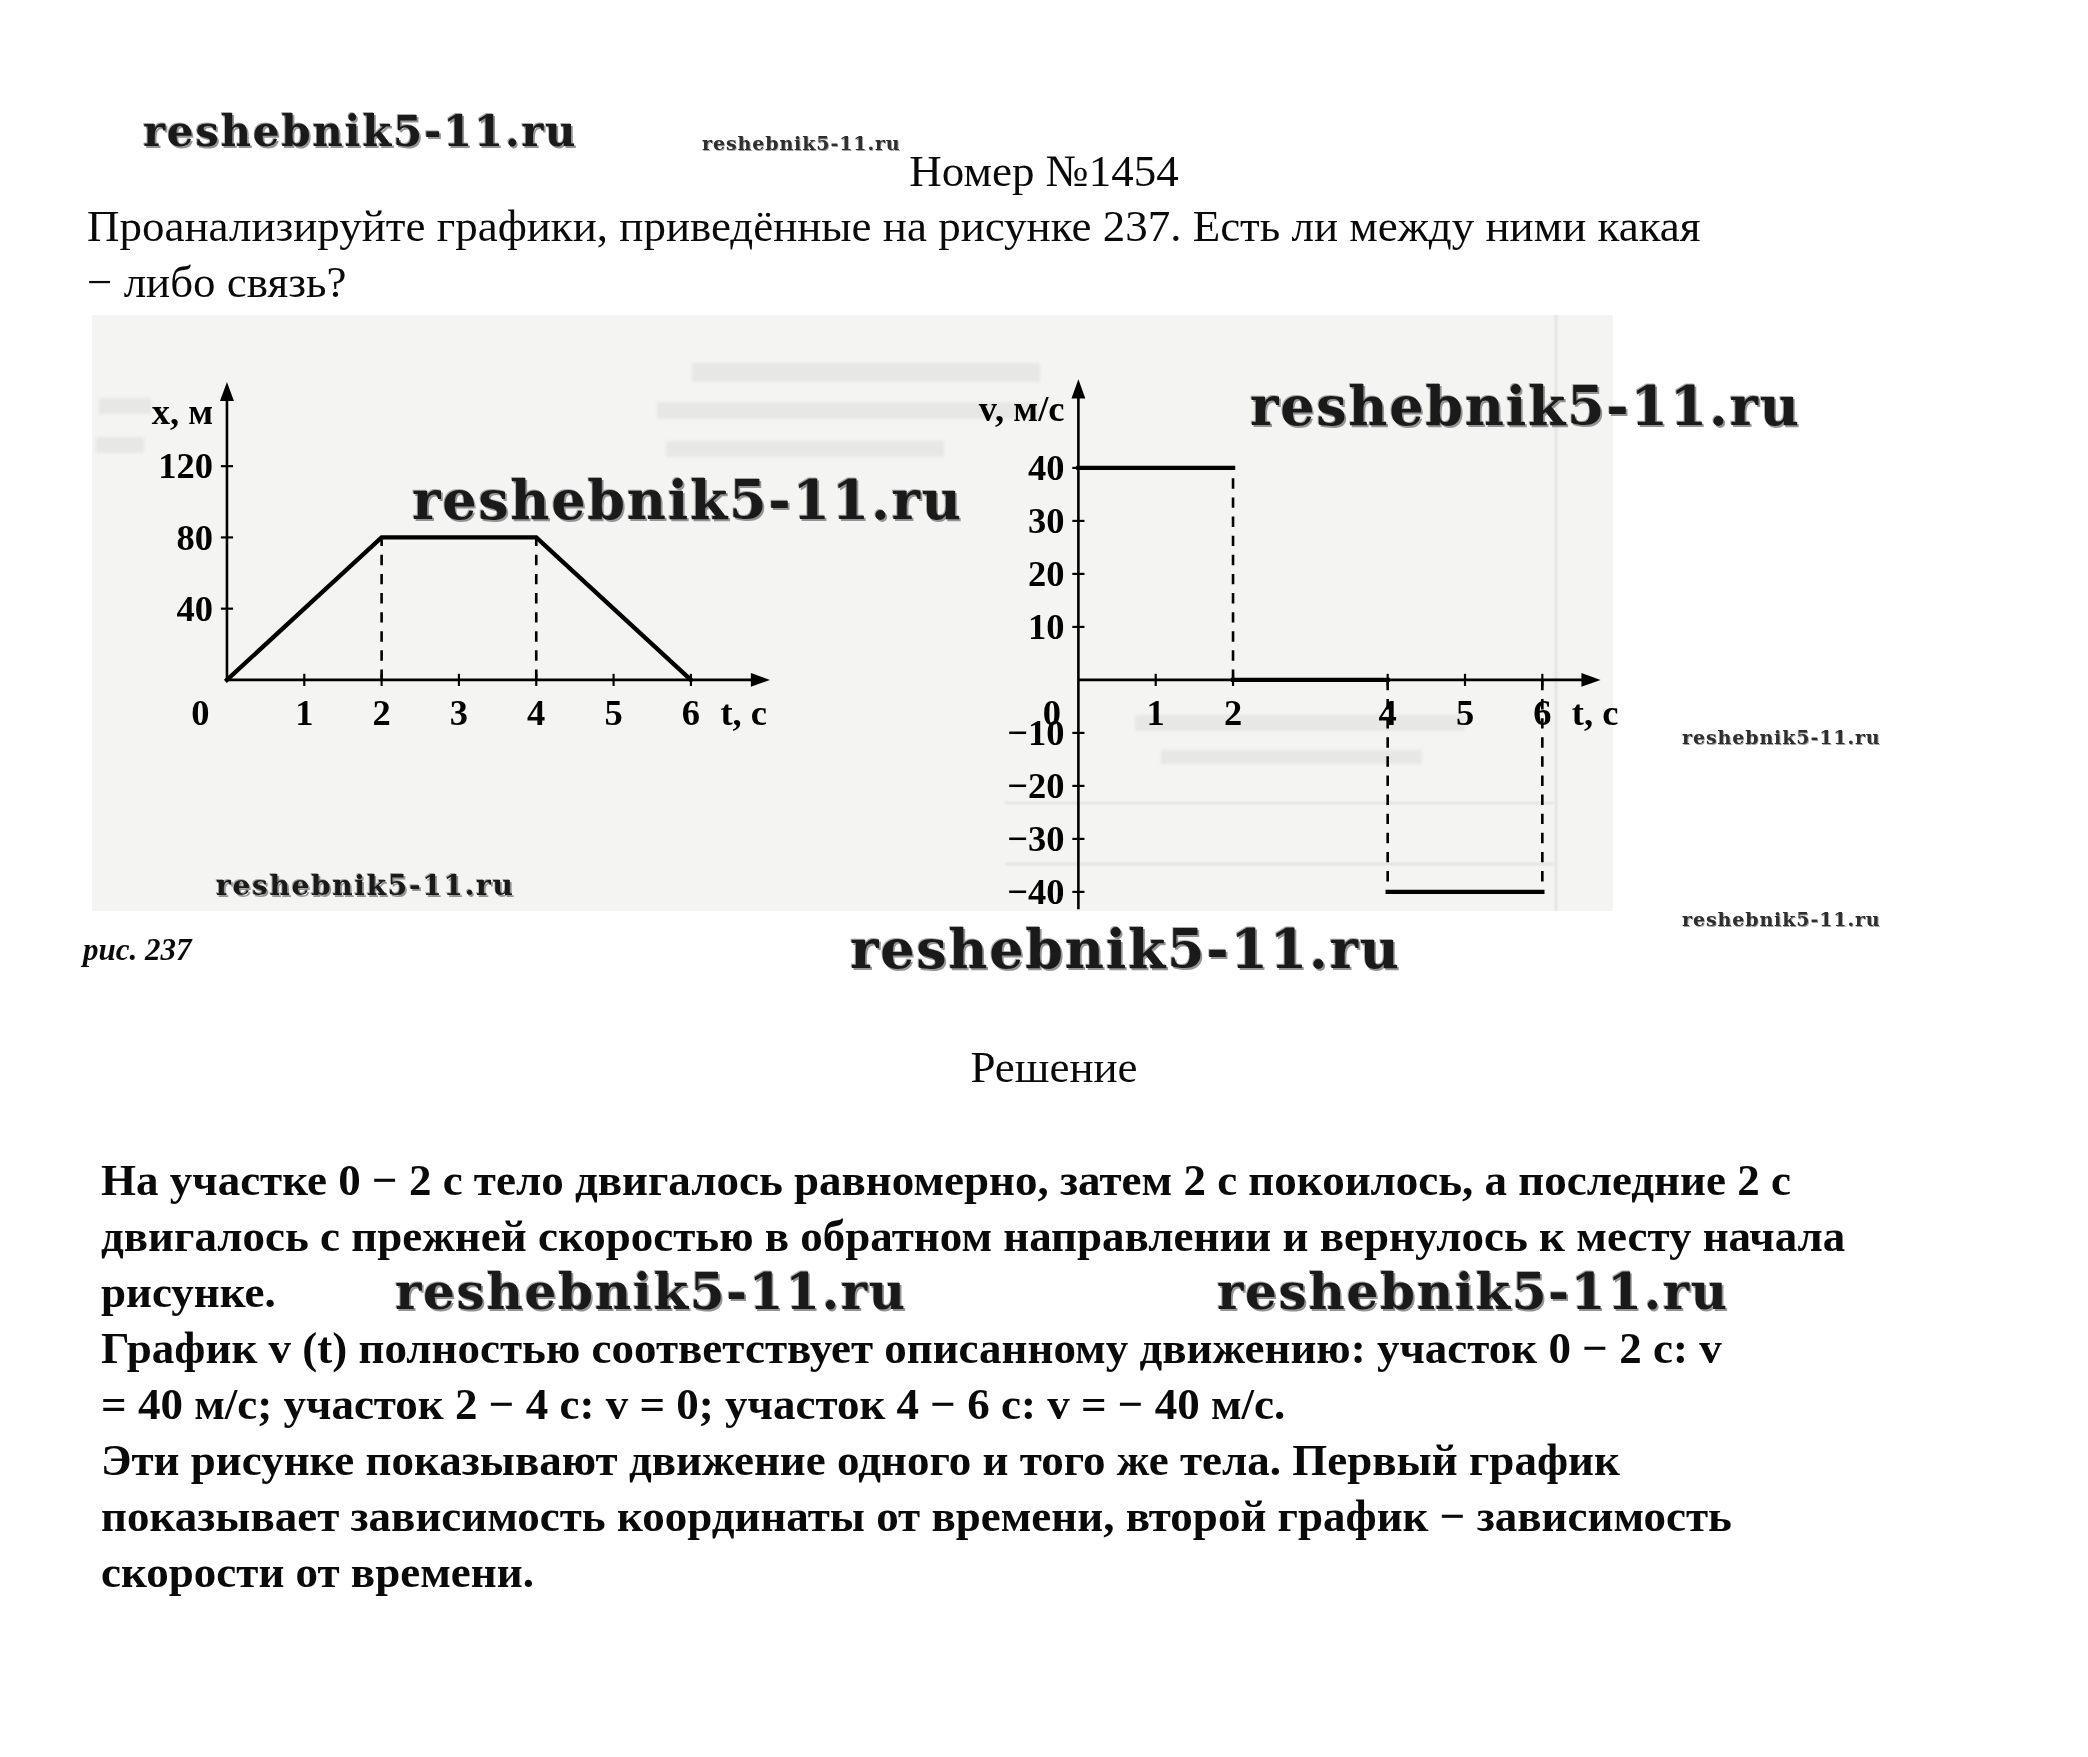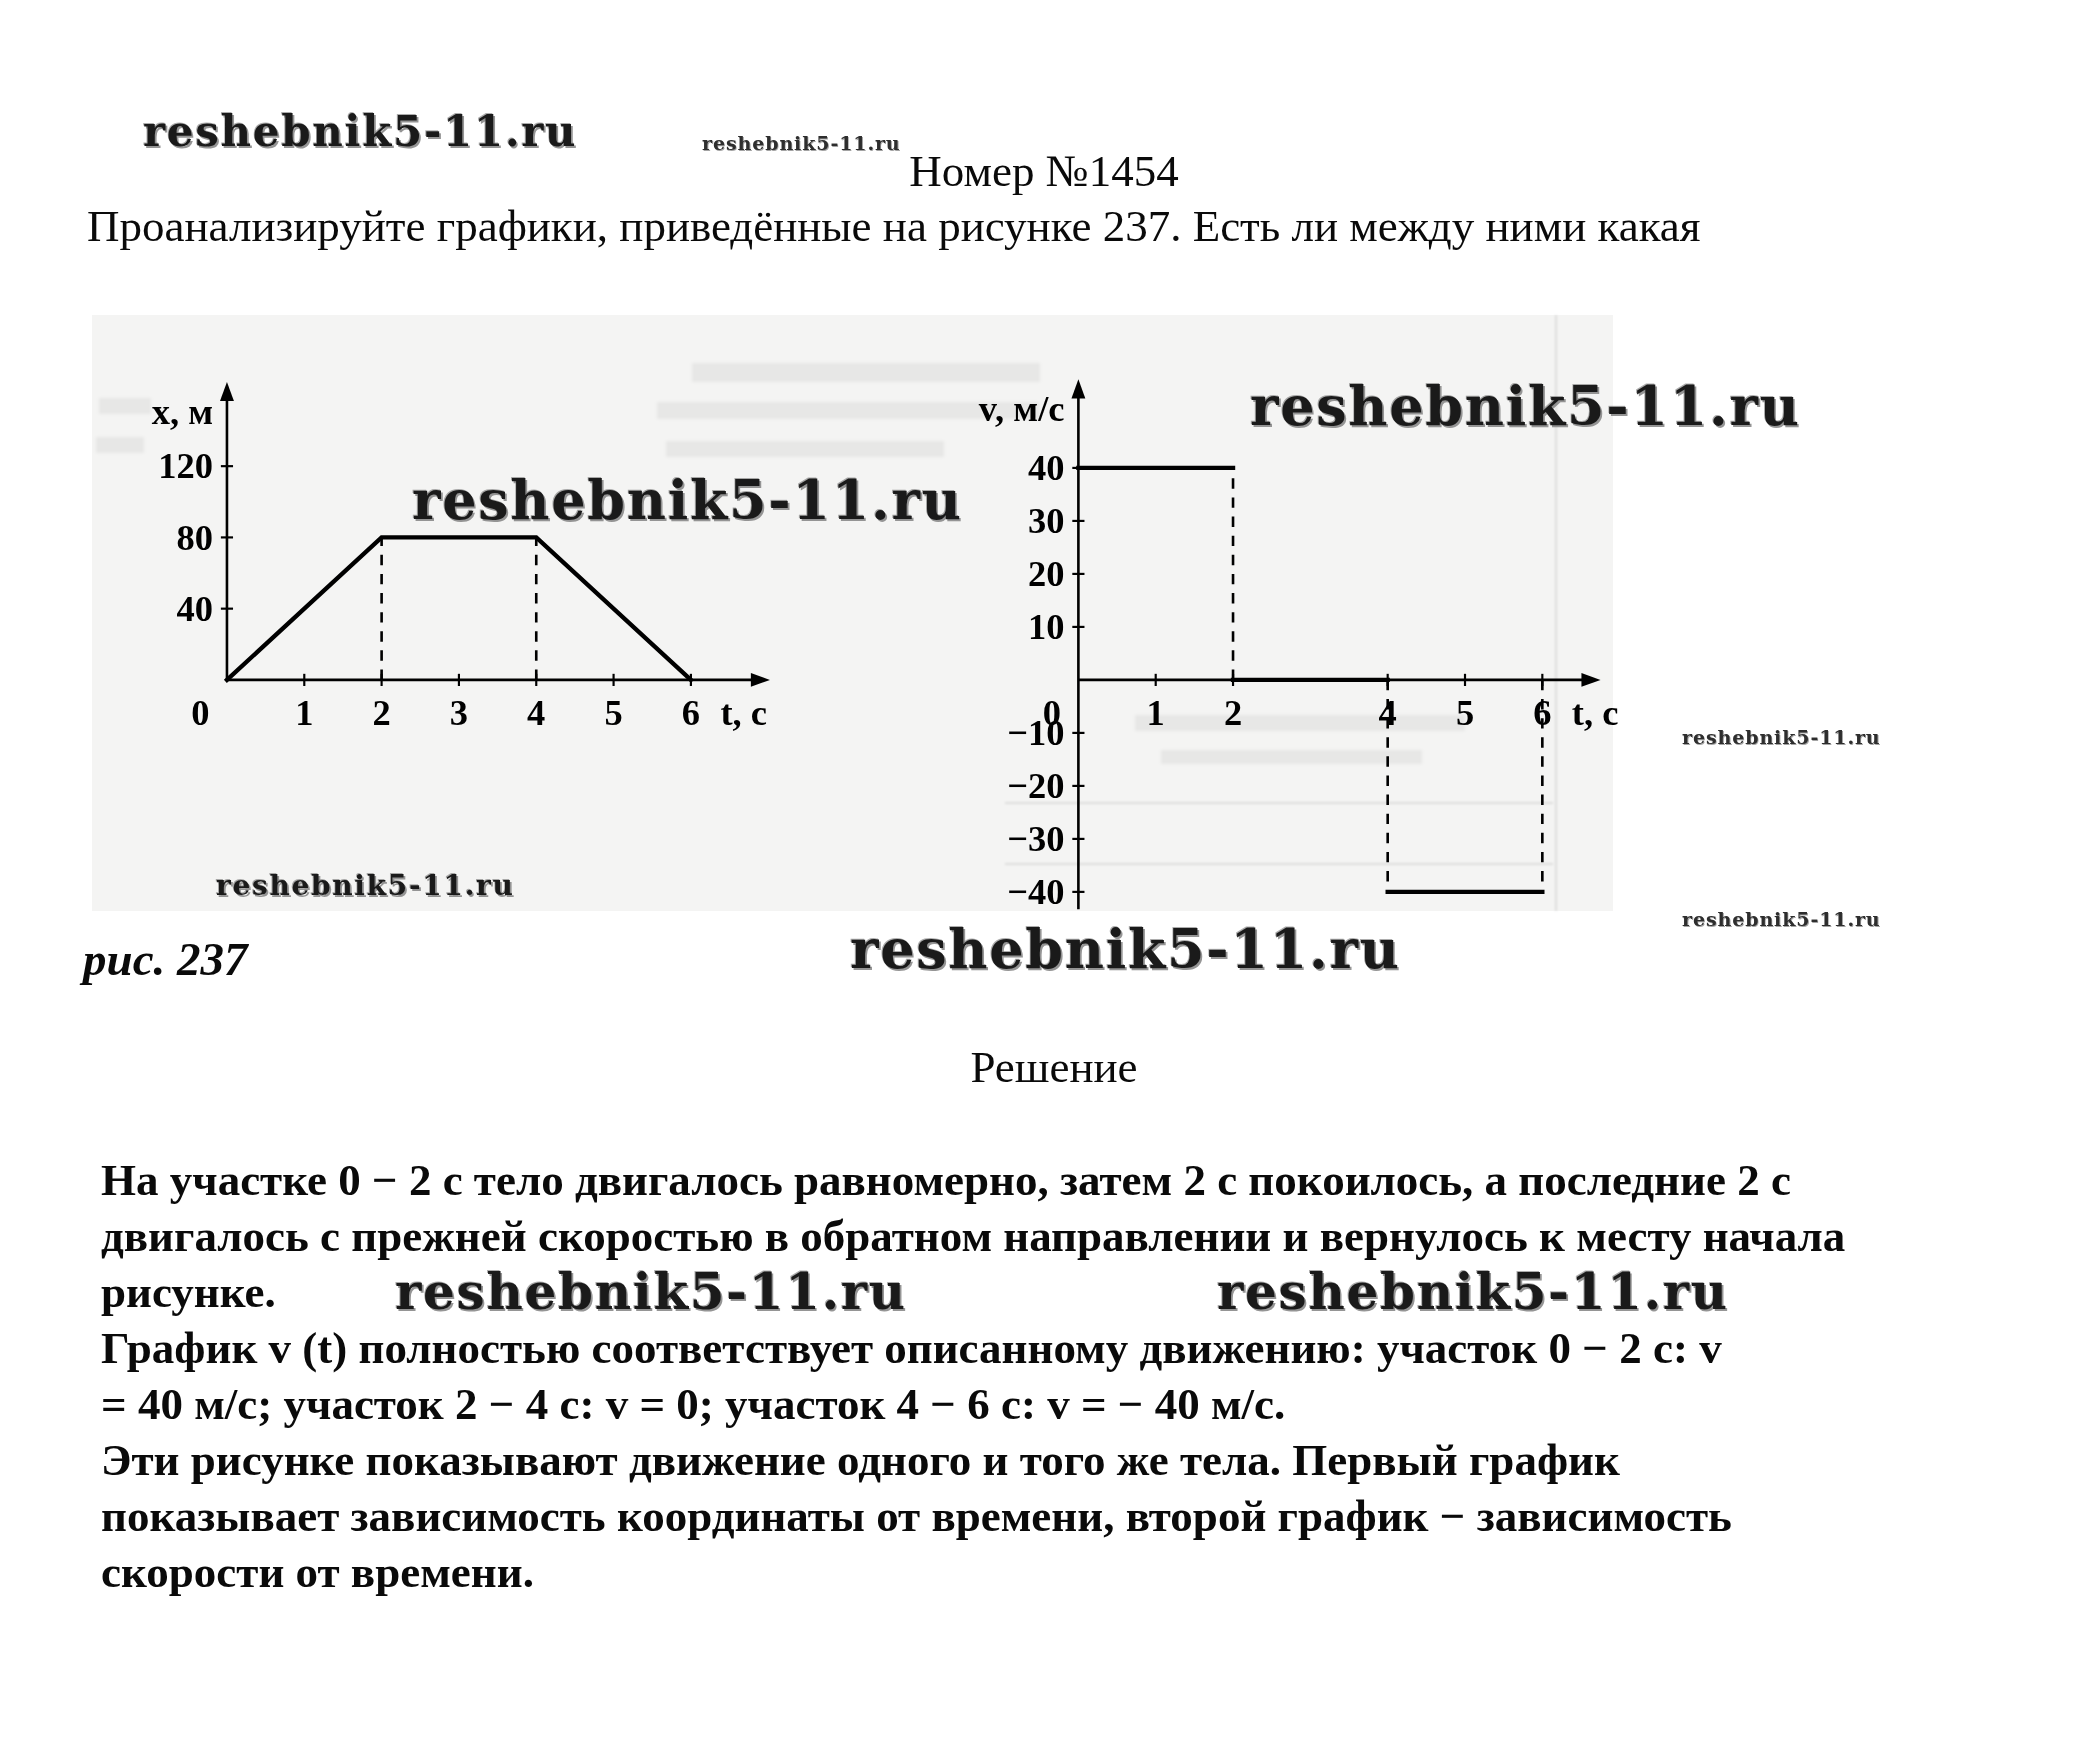--- a/index.html
+++ b/index.html
@@ -9,21 +9,21 @@
     background:#ffffff;
     font-family:"Liberation Serif", serif;
     color:#0a0a0a;
     overflow:hidden;
   }
   .abs{position:absolute;}
   .body-text{font-size:45px;line-height:56px;white-space:nowrap;}
   .text-line{white-space:nowrap;}
   .title{width:100%;text-align:center;font-size:45px;margin-top:47px;}
   .heading{width:100%;text-align:center;font-size:45px;margin-left:10px;}
-  .caption{font-size:47px;font-weight:bold;font-style:italic;}
+  .caption{font-size:31px;font-weight:bold;font-style:italic;}
   .wm{
     font-family:"DejaVu Serif", serif;
     font-weight:bold;
     color:#1a1a1a;
     letter-spacing:1.7px;
     white-space:nowrap;
     text-shadow:1.7px 1.7px 0 rgba(130,130,130,0.85), -0.9px -0.9px 0 rgba(90,90,90,0.5);
     z-index:5;
   }
   .wm-small{
@@ -54,20 +54,21 @@
 <body>
 
 <div class="page">
 
   <div class="abs wm" style="left:143px;top:107px;font-size:42px;">reshebnik5-11.ru</div>
   <div class="abs wm-small" style="left:702px;top:132px;font-size:19px;">reshebnik5-11.ru</div>
   <div class="abs title" style="left:0;top:98px;">Номер №1454</div>
 
   <div class="abs body-text" style="left:87px;top:198px;">
       <div class="text-line">Проанализируйте графики, приведённые на рисунке 237. Есть ли между ними какая</div>
+      <div class="text-line">− либо связь?</div>
     </div>
 
   <div class="abs figure" style="left:92px;top:315px;width:1521px;height:596px;">
 
     <div class="artifact" style="left:600px;top:48px;width:348px;height:19px;"></div>
     <div class="artifact" style="left:565px;top:87px;width:382px;height:17.4px;"></div>
     <div class="artifact" style="left:574px;top:126px;width:278px;height:15.6px;"></div>
     <div class="artifact" style="left:1043px;top:400px;width:330px;height:15.6px;"></div>
     <div class="artifact" style="left:1069px;top:435px;width:261px;height:14px;"></div>
     <div class="artifact" style="left:7px;top:83px;width:52px;height:15.6px;"></div>

